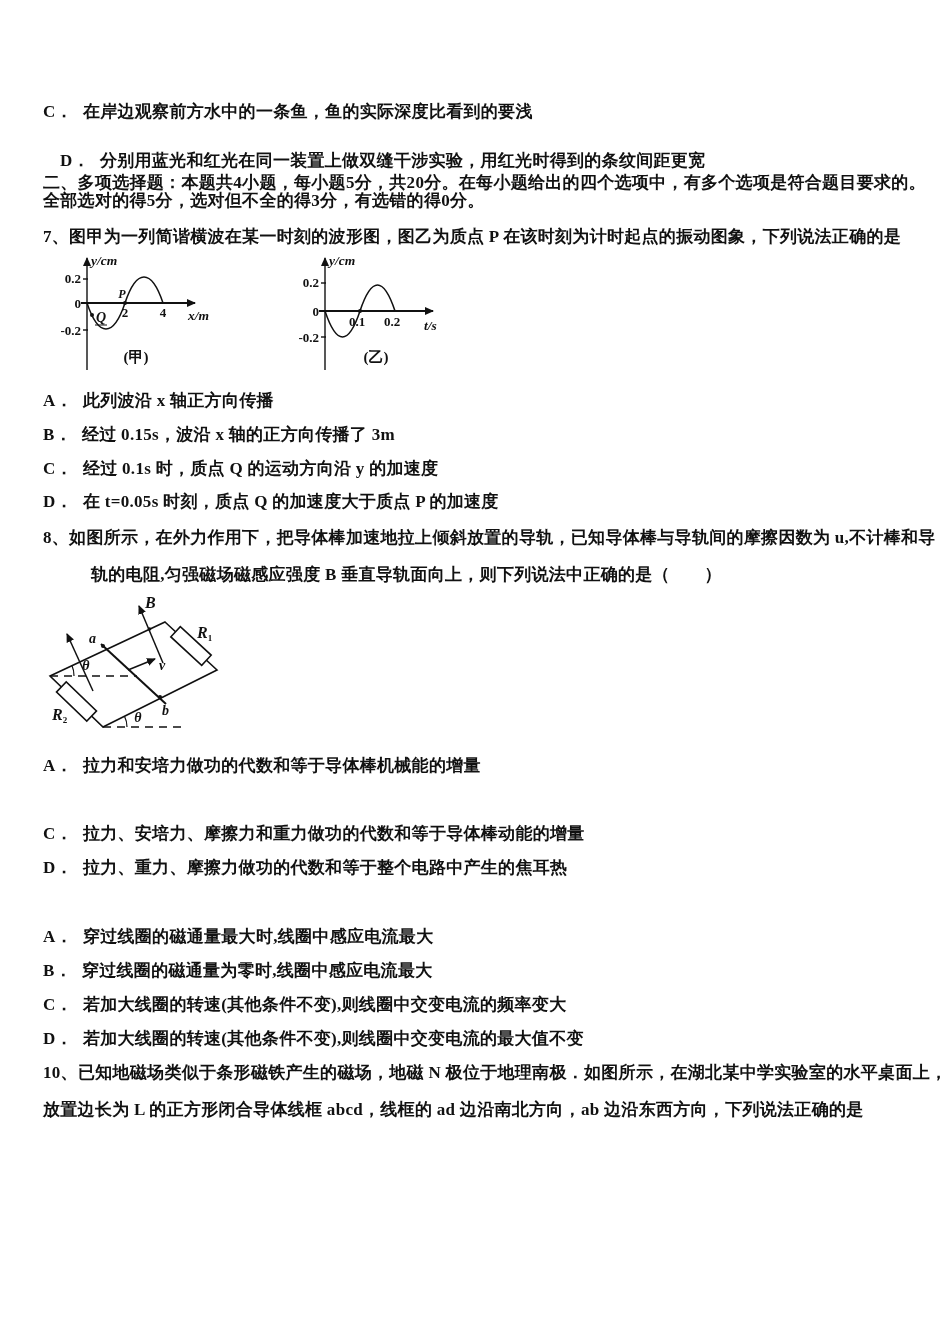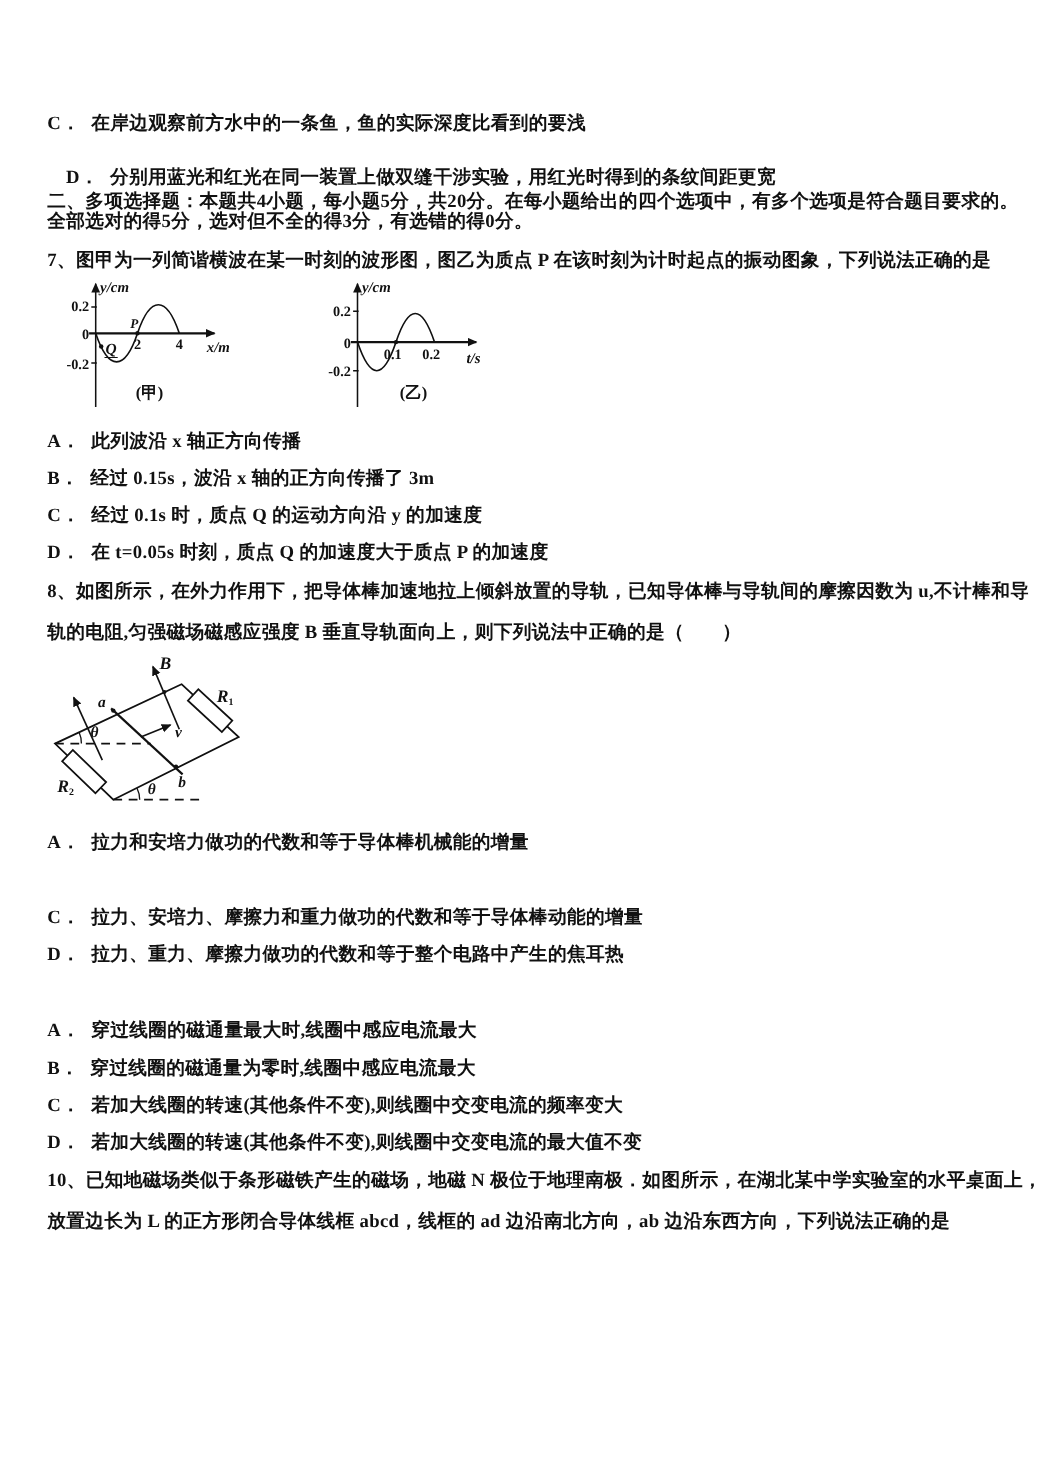--- a/index.html
+++ b/index.html
@@ -98,21 +98,21 @@
     <span class="opt-label">B．</span><span>经过 0.15s，波沿 x 轴的正方向传播了 3m</span>
   </div>
   <div class="line" style="top:458px;">
     <span class="opt-label">C．</span><span>经过 0.1s 时，质点 Q 的运动方向沿 y 的加速度</span>
   </div>
   <div class="line" style="top:491px;">
     <span class="opt-label">D．</span><span>在 t=0.05s 时刻，质点 Q 的加速度大于质点 P 的加速度</span>
   </div>
 
   <div class="line" style="top:527px;">8、如图所示，在外力作用下，把导体棒加速地拉上倾斜放置的导轨，已知导体棒与导轨间的摩擦因数为 u,不计棒和导</div>
-  <div class="line" style="top:564px;">轨的电阻,匀强磁场磁感应强度 B 垂直导轨面向上，则下列说法中正确的是（　　）</div>
+  <div class="line" style="top:564px;margin-left:48px;">轨的电阻,匀强磁场磁感应强度 B 垂直导轨面向上，则下列说法中正确的是（　　）</div>
 
   <svg class="figure" style="left:40px;top:590px;" width="215" height="152" viewBox="0 0 215 152">
     <polygon points="125,32 177,80 63,137 10,86" fill="none" stroke="#111" stroke-width="1.6"></polygon>
 
     <line x1="10" y1="86" x2="97" y2="86" stroke="#111" stroke-width="1.6" stroke-dasharray="8,6"></line>
     <path d="M34,86 A24,24 0 0 0 31.9,75.6" fill="none" stroke="#111" stroke-width="1.2"></path>
     <text x="46" y="80" text-anchor="middle" class="varlbl">θ</text>
     <line x1="63" y1="137" x2="147" y2="137" stroke="#111" stroke-width="1.6" stroke-dasharray="8,6"></line>
     <path d="M87,137 A24,24 0 0 0 84.5,126.3" fill="none" stroke="#111" stroke-width="1.2"></path>
     <text x="98" y="132" text-anchor="middle" class="varlbl">θ</text>

